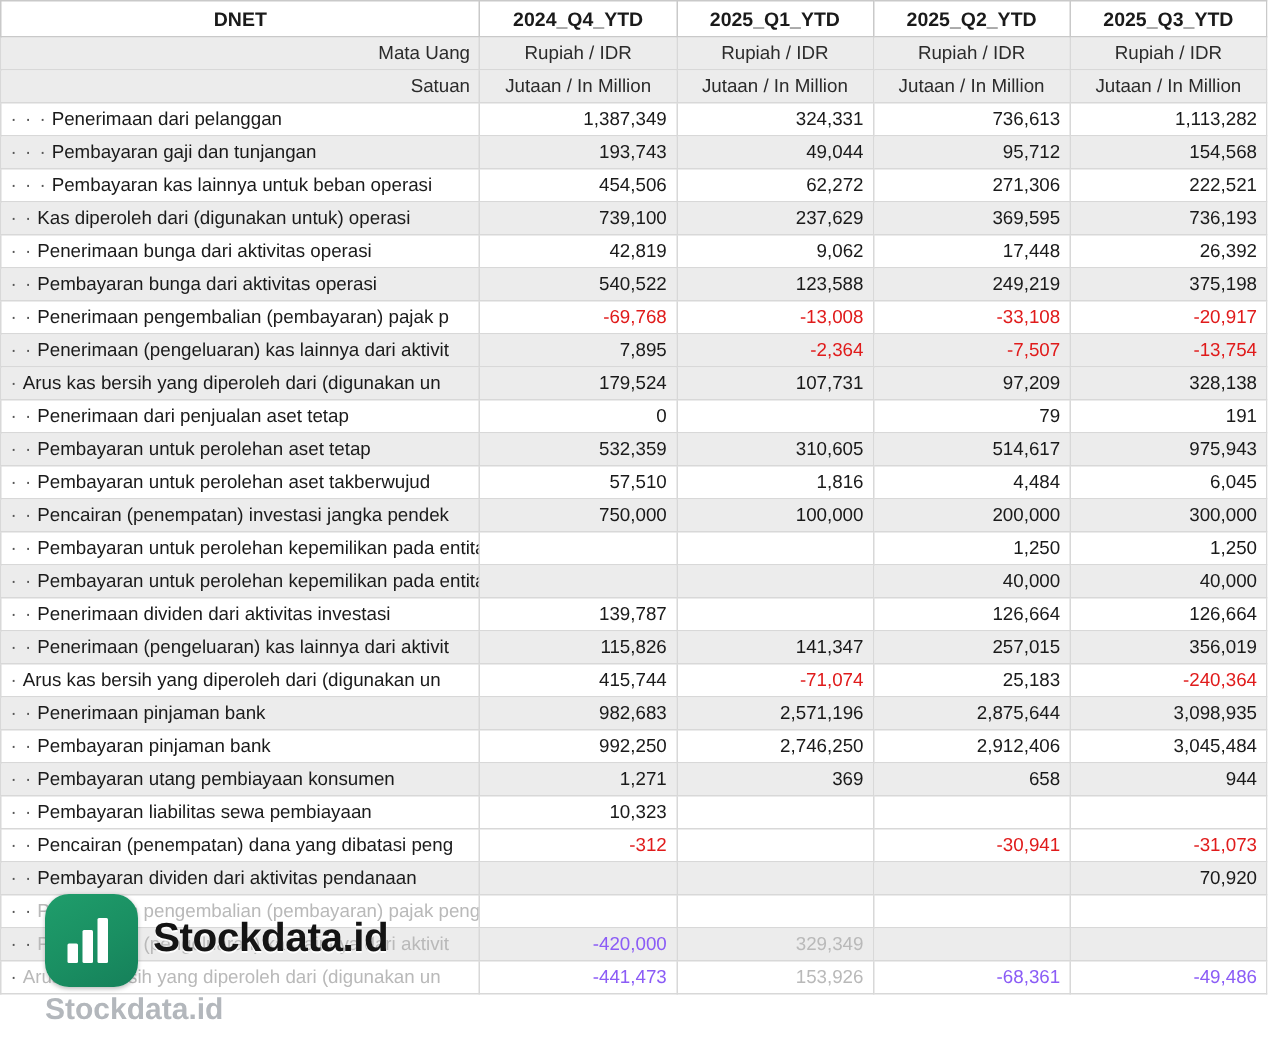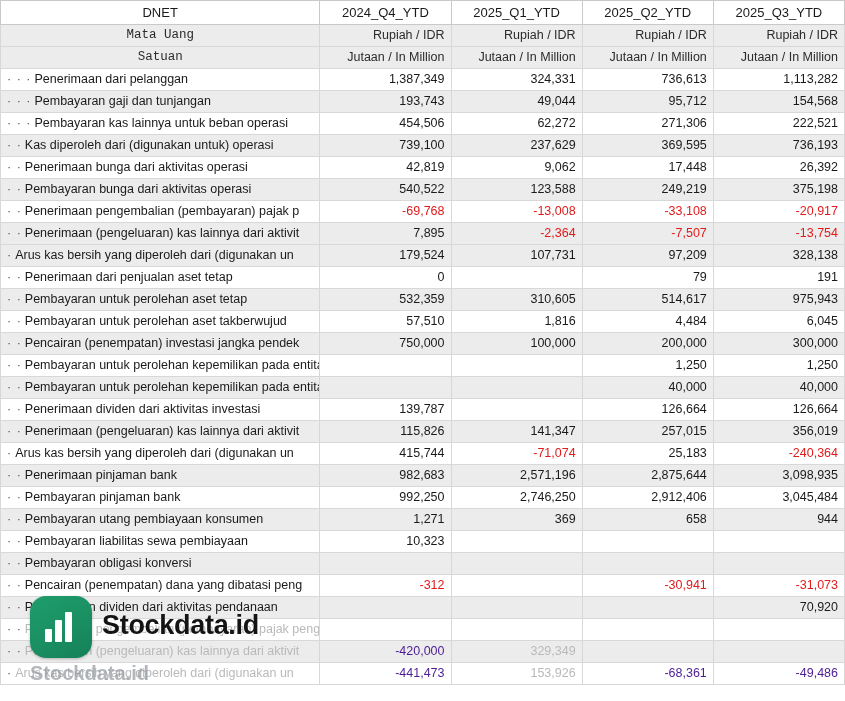--- a/index.html
+++ b/index.html
@@ -30,38 +30,37 @@
     white-space: nowrap;
     font-weight: normal;
   }
   col.c-label { width: 319px; }
   col.c-num { width: 131px; }
 
   
   tr.hdr-main td {
     background: #ffffff;
     border: 1px solid #c9c9c9;
-    font-weight: normal;
+    font-weight: bold;
     text-align: center;
     font-size: 13px;
     height: 23px;
     line-height: 23px;
   }
   tr.hdr-main td.hdr-title {
     text-align: center;
   }
   
   tr.hdr-sub td {
     background: #ececec;
     color: #2b2b2b;
+    text-align: center;
+  }
+  tr.hdr-sub td.lbl {
     text-align: right;
-  }
-  tr.hdr-sub td.lbl {
-    text-align: center;
-    font-family: Liberation Mono, monospace;
   }
   
   tr.row td {
     background: #ffffff;
   }
   tr.row.alt td {
     background: #ececec;
   }
   td.lbl {
     text-align: left;
@@ -77,21 +76,21 @@
   .dots {
     color: #555;
     letter-spacing: 1px;
     margin-right: 3px;
   }
   
   tr.faded td {
     color: #b9b9b9;
   }
   tr.faded td.neg {
-    color: #4c1d95;
+    color: #8b5cf6;
   }
 
   
   #watermark {
     position: absolute;
     left: 30px;
     top: 588px;
     width: 300px;
     height: 90px;
     pointer-events: none;
@@ -323,27 +322,20 @@
         <td class="num">658</td>
         <td class="num">944</td>
       </tr>
       <tr class="row">
         <td class="lbl"><span class="dots">· ·</span><span>Pembayaran liabilitas sewa pembiayaan</span></td>
         <td class="num">10,323</td>
         <td class="num"></td>
         <td class="num"></td>
         <td class="num"></td>
       </tr>
-      <tr class="row alt">
-        <td class="lbl"><span class="dots">· ·</span><span>Pembayaran obligasi konversi</span></td>
-        <td class="num"></td>
-        <td class="num"></td>
-        <td class="num"></td>
-        <td class="num"></td>
-      </tr>
       <tr class="row">
         <td class="lbl"><span class="dots">· ·</span><span>Pencairan (penempatan) dana yang dibatasi peng</span></td>
         <td class="num neg">-312</td>
         <td class="num"></td>
         <td class="num neg">-30,941</td>
         <td class="num neg">-31,073</td>
       </tr>
       <tr class="row alt">
         <td class="lbl"><span class="dots">· ·</span><span>Pembayaran dividen dari aktivitas pendanaan</span></td>
         <td class="num"></td>

